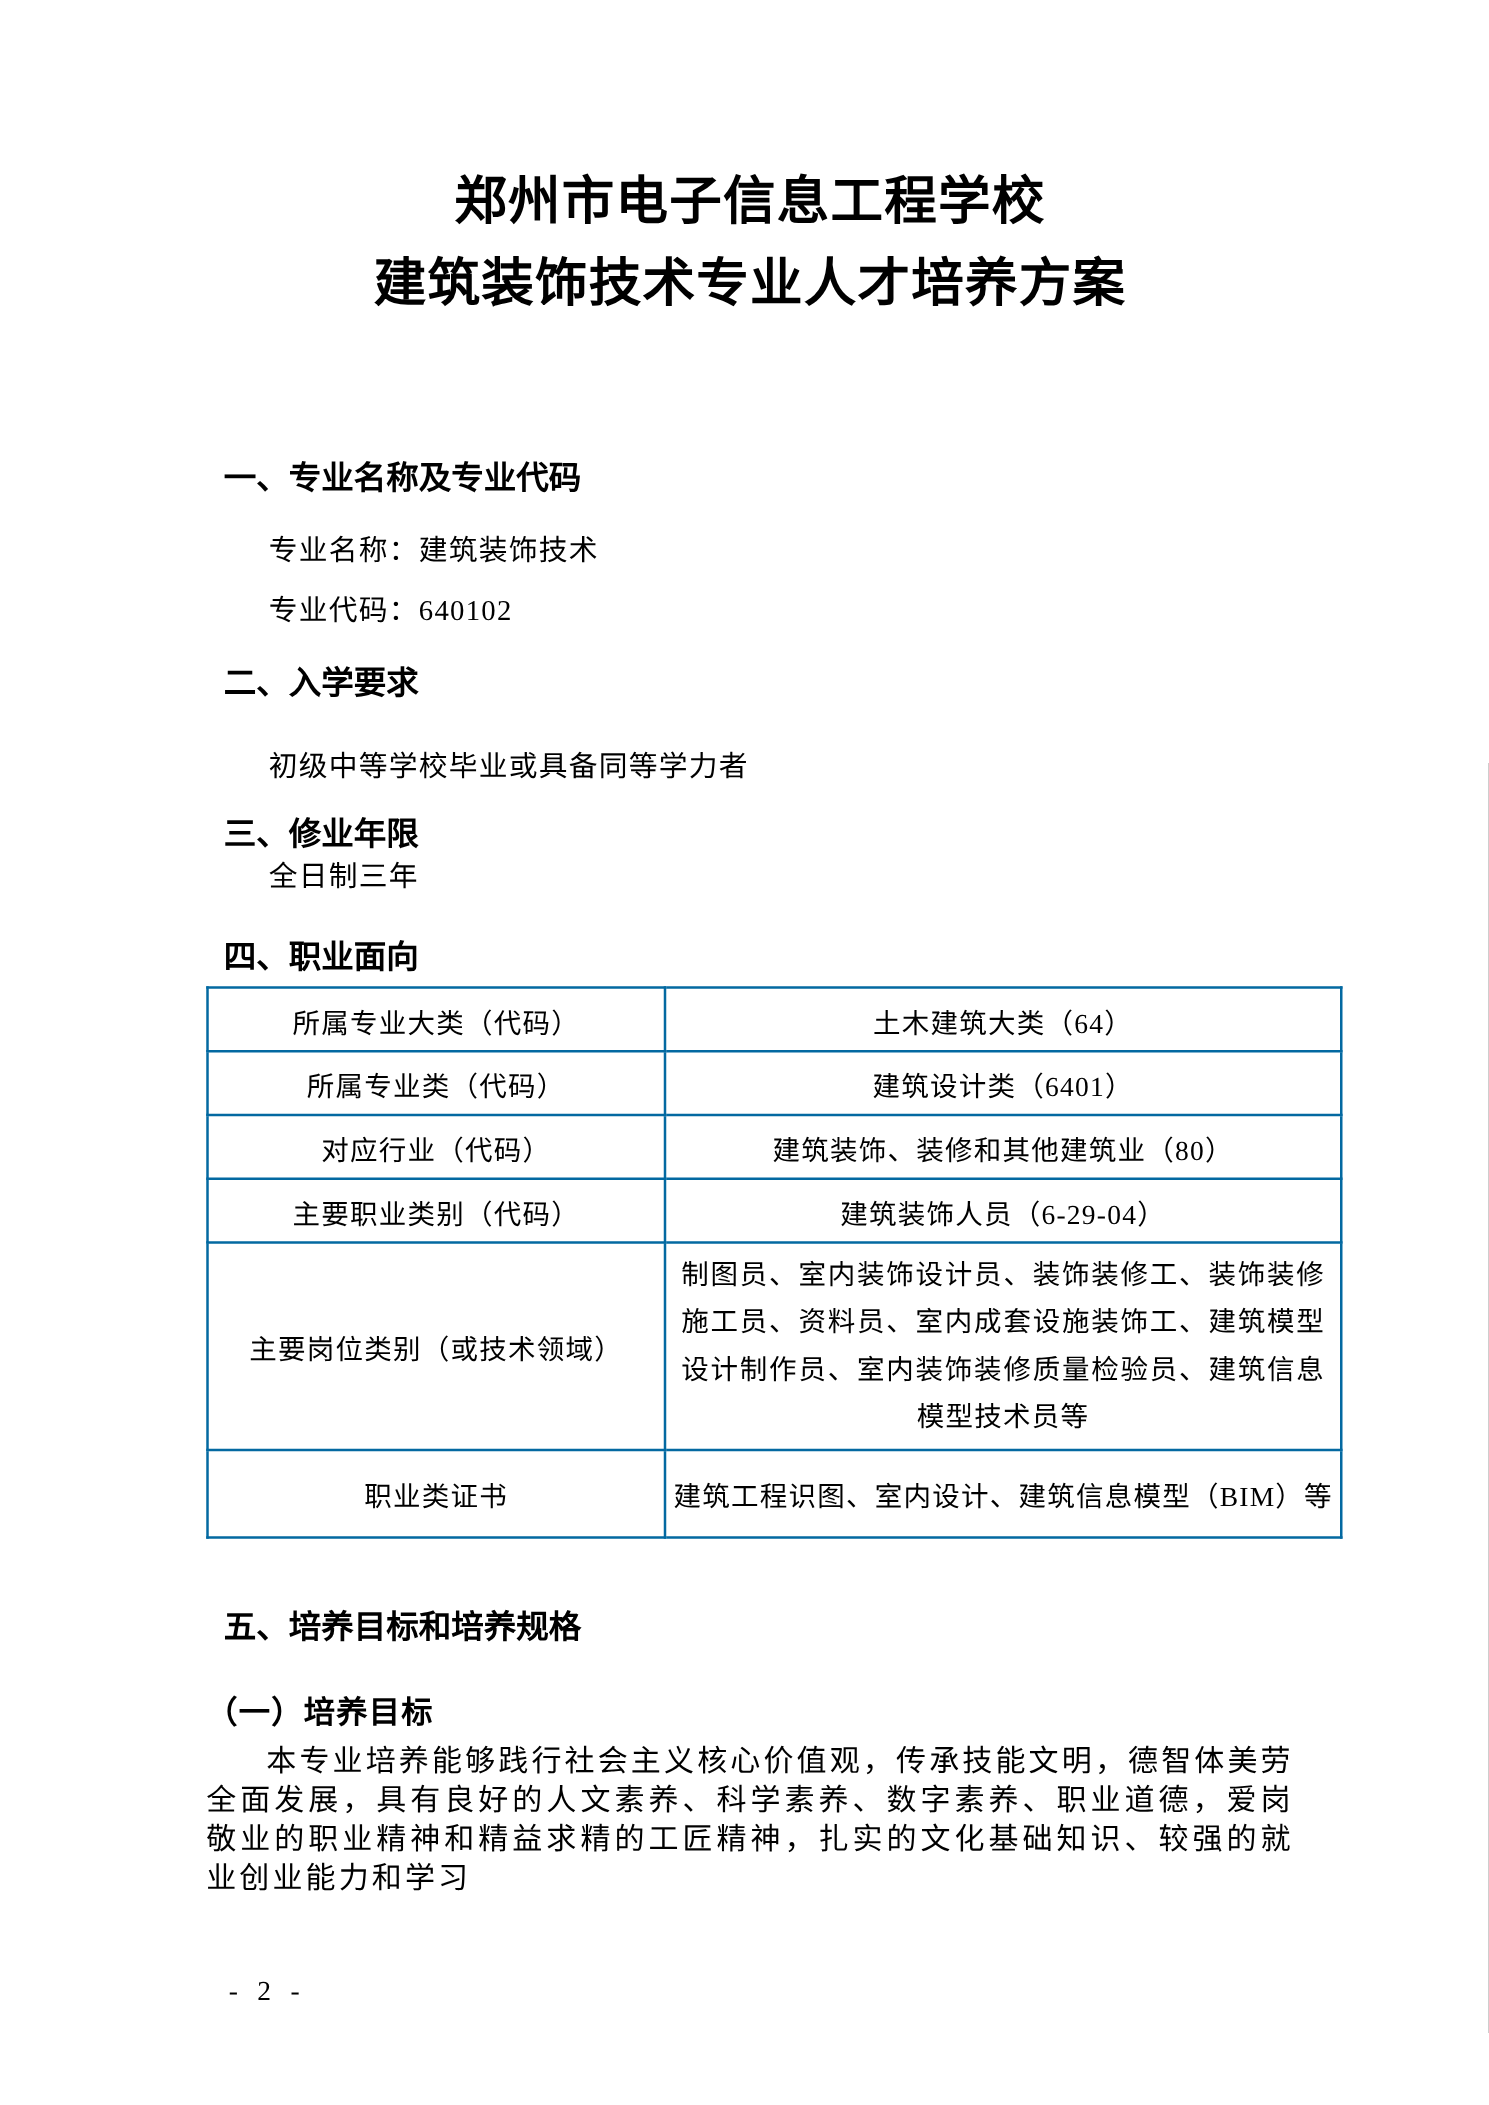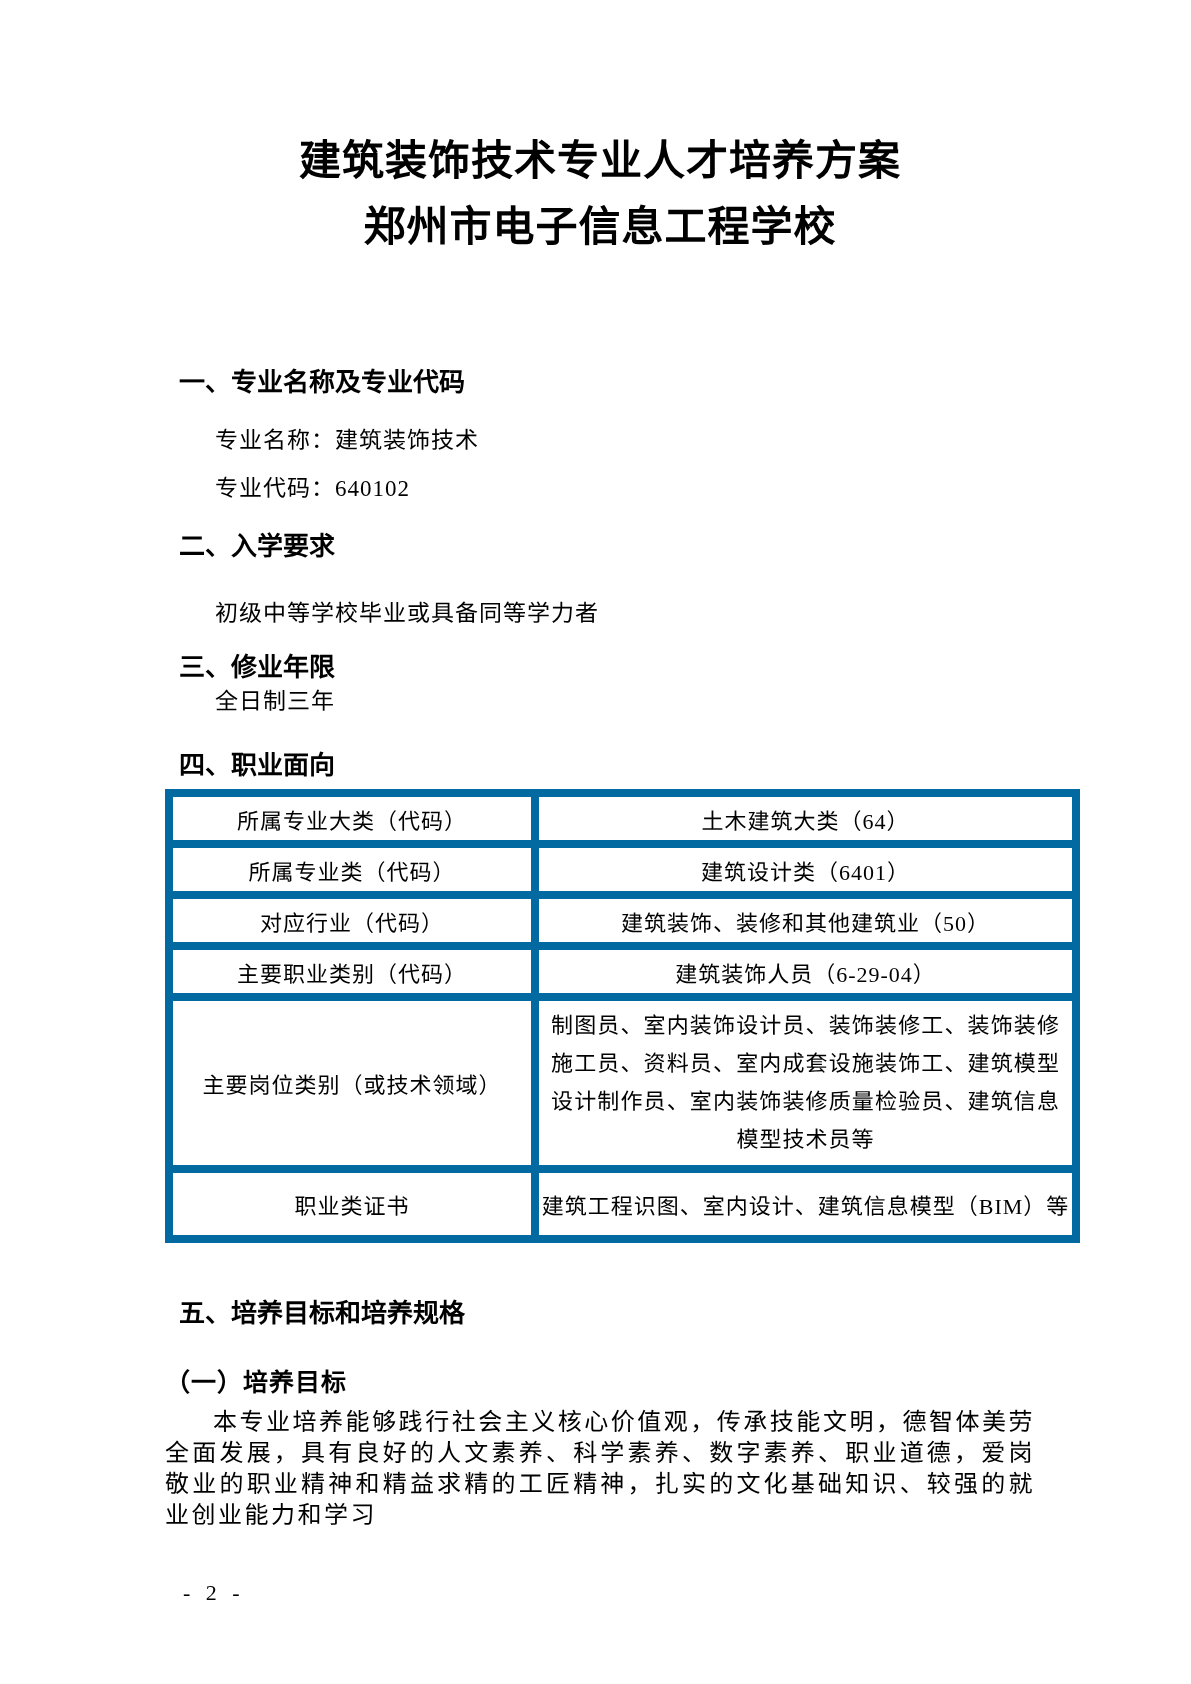--- a/index.html
+++ b/index.html
@@ -50,21 +50,21 @@
   .bl-2 { margin-top: 18px; }
   .bl-3 { margin-top: 33px; }
   .bl-4 { }
   .job-table {
     width: 868px;
     margin-top: 4px;
     border-collapse: collapse;
     table-layout: fixed;
   }
   .job-table td {
-    border: 8px solid #0369a1;
+    border: 2px solid #0369a1;
     font-size: 22px;
     vertical-align: middle;
     letter-spacing: 1px;
   }
   .job-table .t-label {
     width: 366px;
     text-align: center;
   }
   .job-table .t-value {
     width: 541px;
@@ -103,22 +103,22 @@
     letter-spacing: 5px;
   }
 </style>
 </head>
 <body>
 
 <div class="page">
   <div class="content">
 
     <div class="doc-title">
+      <div>郑州市电子信息工程学校</div>
       <div>建筑装饰技术专业人才培养方案</div>
-      <div>郑州市电子信息工程学校</div>
     </div>
 
     <div class="h-num h1x">一、专业名称及专业代码</div>
     <div class="body-line bl-1">专业名称：建筑装饰技术</div>
     <div class="body-line bl-2">专业代码：640102</div>
 
     <div class="h-num h2x">二、入学要求</div>
     <div class="body-line bl-3">初级中等学校毕业或具备同等学力者</div>
 
     <div class="h-num h3x">三、修业年限</div>
@@ -131,21 +131,21 @@
         <tr class="row-s">
           <td class="t-label">所属专业大类（代码）</td>
           <td class="t-value">土木建筑大类（64）</td>
         </tr>
         <tr class="row-s">
           <td class="t-label">所属专业类（代码）</td>
           <td class="t-value">建筑设计类（6401）</td>
         </tr>
         <tr class="row-s">
           <td class="t-label">对应行业（代码）</td>
-          <td class="t-value">建筑装饰、装修和其他建筑业（50）</td>
+          <td class="t-value">建筑装饰、装修和其他建筑业（80）</td>
         </tr>
         <tr class="row-s">
           <td class="t-label">主要职业类别（代码）</td>
           <td class="t-value">建筑装饰人员（6-29-04）</td>
         </tr>
         <tr class="row-jobs">
           <td class="t-label">主要岗位类别（或技术领域）</td>
           <td class="t-value cell-multiline">制图员、室内装饰设计员、装饰装修工、装饰装修施工员、资料员、室内成套设施装饰工、建筑模型设计制作员、室内装饰装修质量检验员、建筑信息模型技术员等</td>
         </tr>
         <tr class="row-cert">

